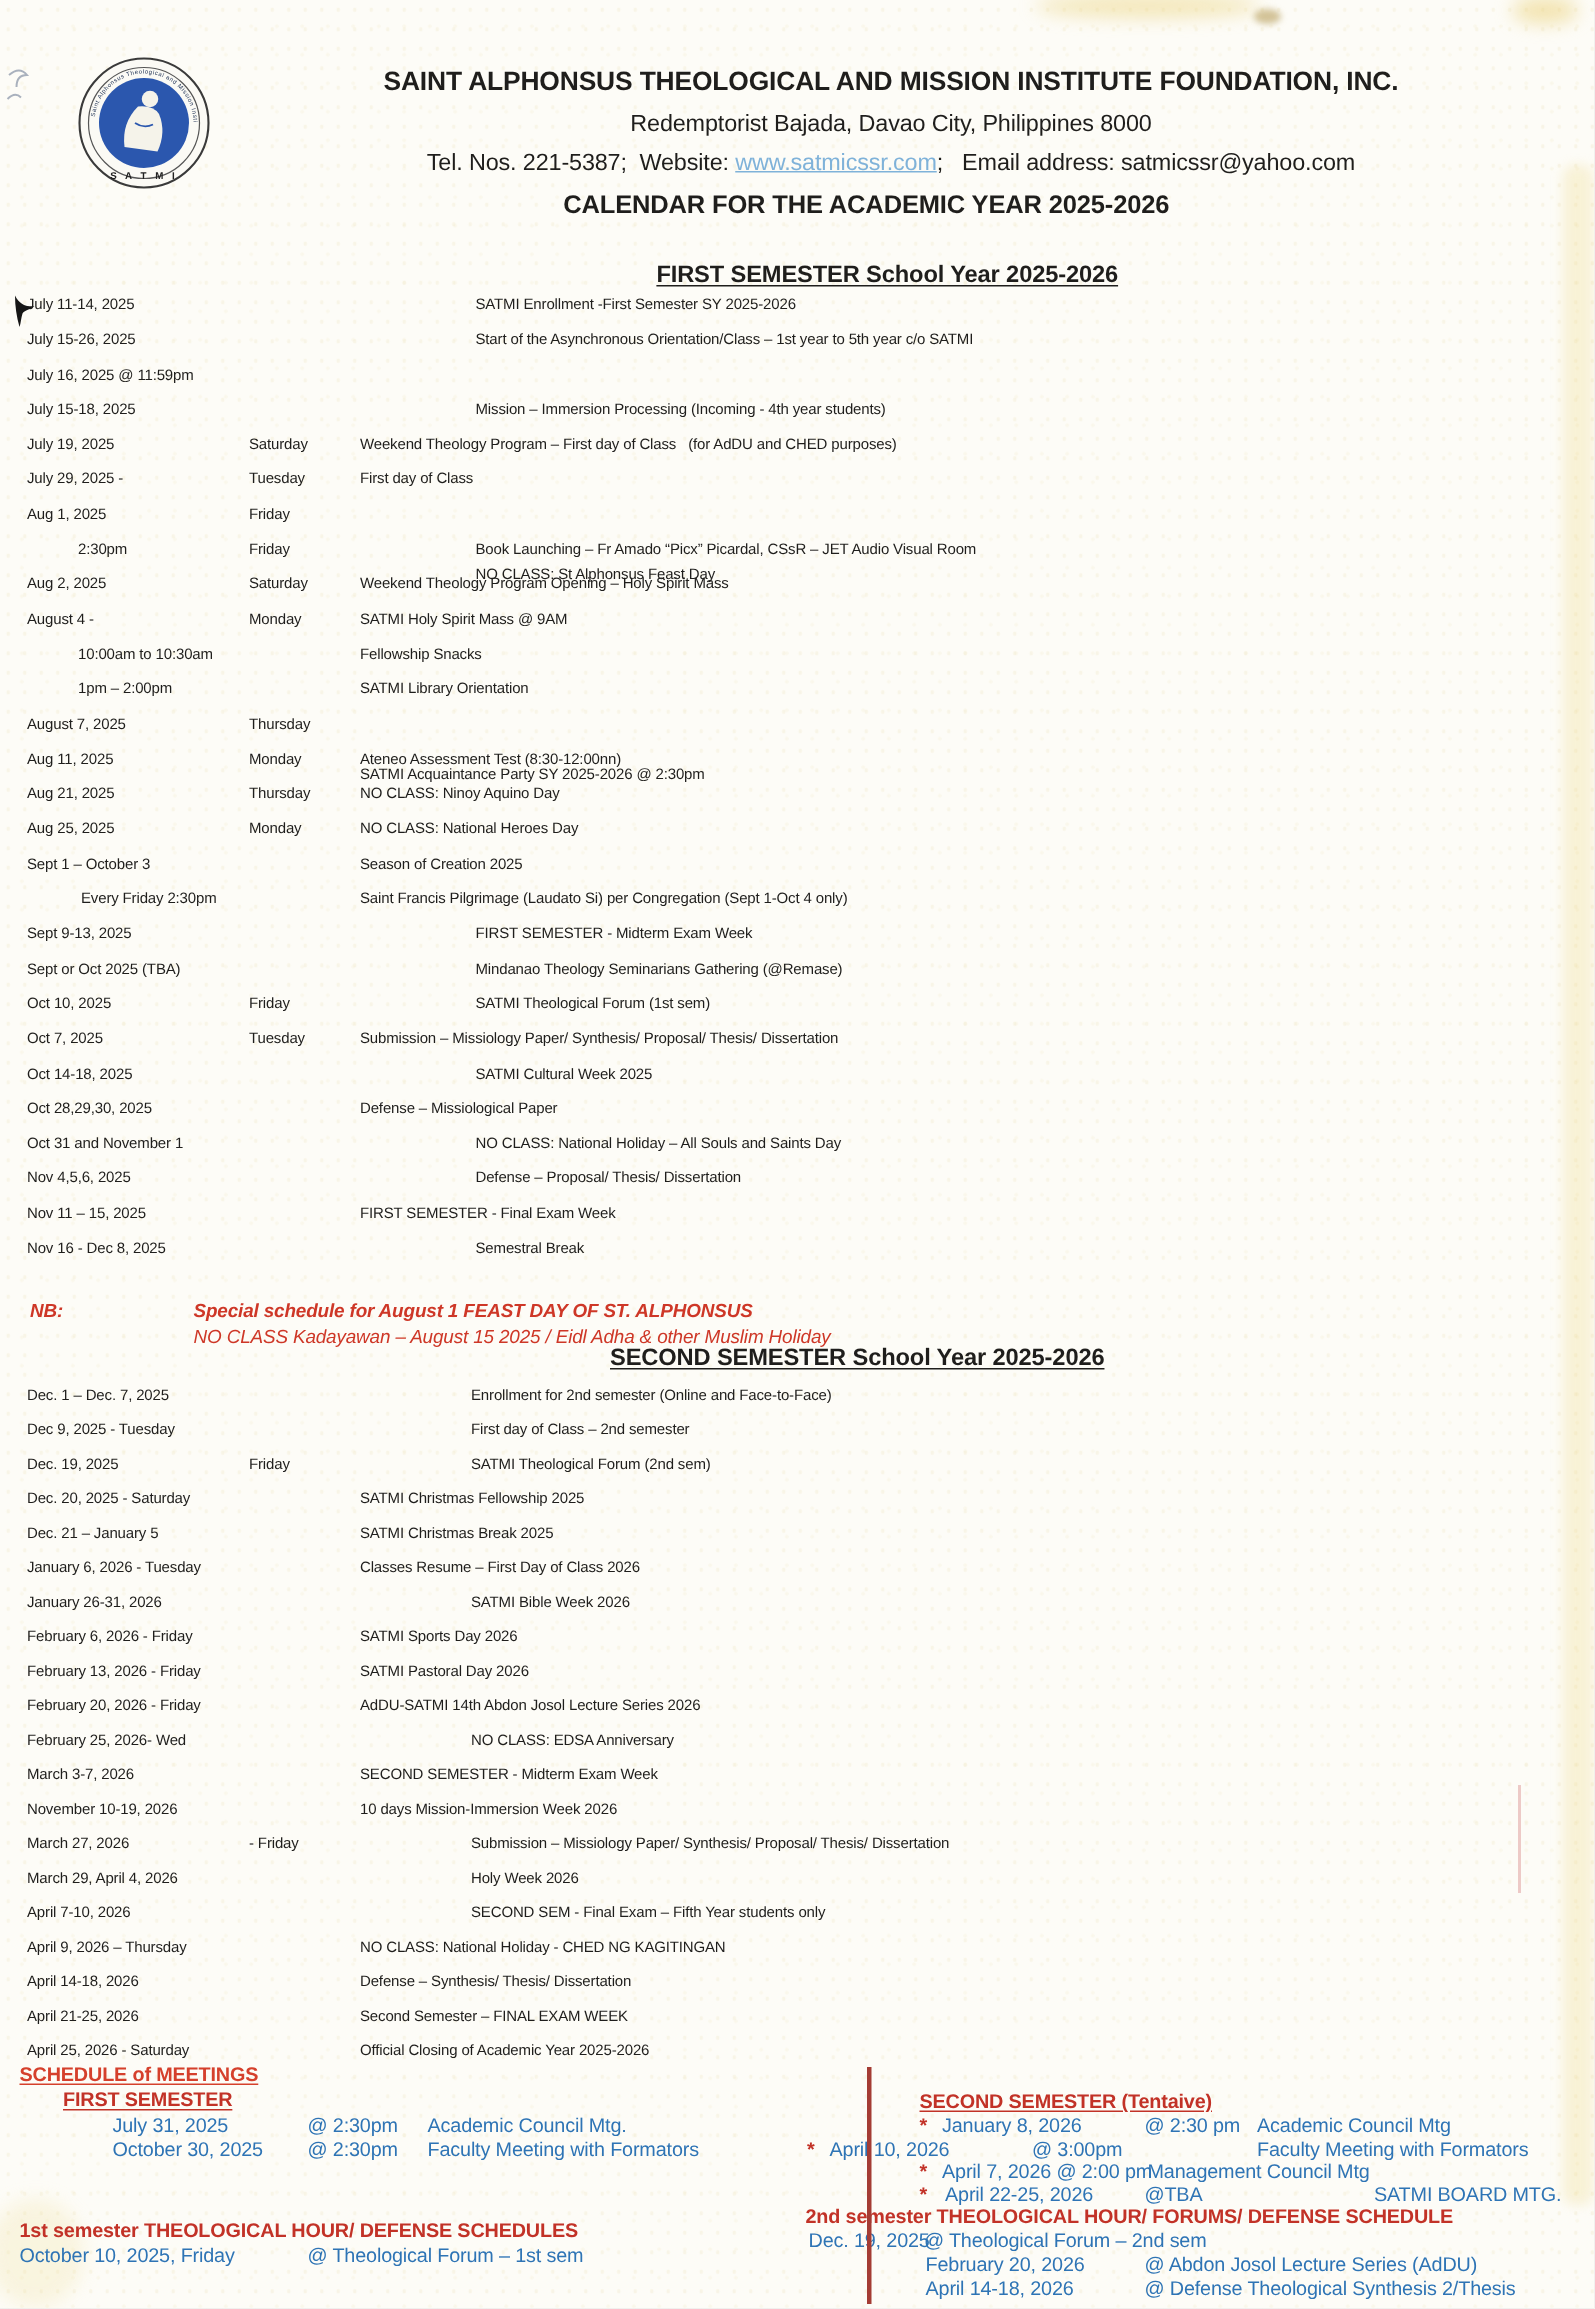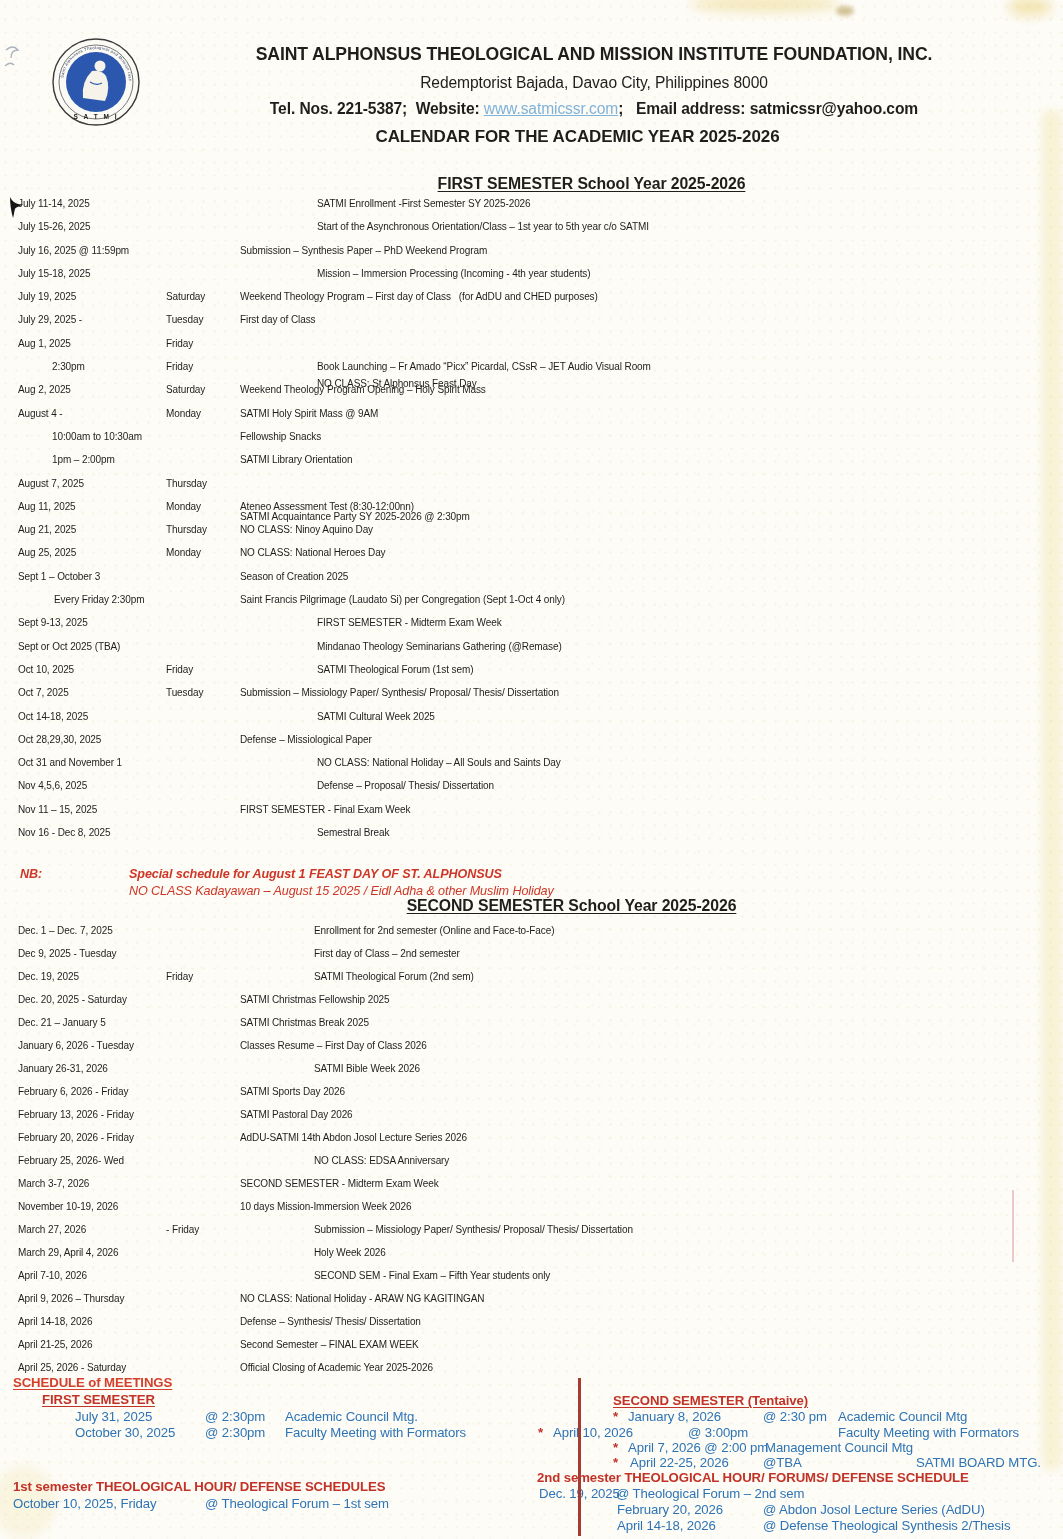--- a/index.html
+++ b/index.html
@@ -11,21 +11,21 @@
   }
   .page::before{
     content:"";position:absolute;inset:0;pointer-events:none;
     background-image:
       radial-gradient(rgba(222,205,140,.33) 1px, transparent 1.4px),
       radial-gradient(rgba(228,212,150,.25) 1px, transparent 1.4px);
     background-size:11px 13px,17px 19px;background-position:0 0,6px 8px;
     opacity:.45;
   }
   .hline{position:absolute;white-space:nowrap;}
-  .hline span{white-space:pre;font-weight:bold;}
+  .hline span{white-space:pre;}
   .t1{top:44px;left:125px;right:0;text-align:center;font-weight:bold;font-size:17.6px;}
   .t2{top:74px;left:125px;right:0;text-align:center;font-size:15.6px;}
   .t3{top:100px;left:125px;right:0;text-align:center;font-size:15.6px;}
   .t4{top:127px;left:92px;right:0;text-align:center;font-weight:bold;font-size:17px;}
   .weblink{color:#7fb2d9;text-decoration:underline;cursor:pointer;white-space:pre;}
   .sec-head{position:absolute;right:0;text-align:center;font-weight:bold;font-size:15.8px;}
   .sh1{top:175px;left:120px;}
   .sh2{top:897px;left:80px;}
   .u{text-decoration:underline;text-underline-offset:2px;}
   .b{font-weight:bold;}
@@ -106,21 +106,20 @@
       <div class="crow">
         <span class="cdate" style="left: 18px;">July 11-14, 2025</span>
         <span class="cdesc" style="left: 317px;">SATMI Enrollment -First Semester SY 2025-2026</span>
       </div>
       <div class="crow">
         <span class="cdate" style="left: 18px;">July 15-26, 2025</span>
         <span class="cdesc it" style="left: 317px;">Start of the Asynchronous Orientation/Class – 1st year to 5th year c/o SATMI</span>
       </div>
       <div class="crow">
         <span class="cdate" style="left: 18px;">July 16, 2025 @ 11:59pm</span>
-        <span class="cdesc" style="left: 240px;">Submission – Synthesis Paper – PhD Weekend Program</span>
       </div>
       <div class="crow">
         <span class="cdate" style="left: 18px;">July 15-18, 2025</span>
         <span class="cdesc" style="left: 317px;">Mission – Immersion Processing (Incoming - 4th year students)</span>
       </div>
       <div class="crow it">
         <span class="cdate" style="left: 18px;">July 19, 2025</span>
         <span class="cday" style="left: 166px;">Saturday</span>
         <span class="cdesc" style="left: 240px;">Weekend Theology Program – First day of Class   (for AdDU and CHED purposes)</span>
       </div>
@@ -306,21 +305,21 @@
       <div class="crow">
         <span class="cdate" style="left: 18px;">March 29, April 4, 2026</span>
         <span class="cdesc" style="left: 314px;">Holy Week 2026</span>
       </div>
       <div class="crow">
         <span class="cdate" style="left: 18px;">April 7-10, 2026</span>
         <span class="cdesc" style="left: 314px;">SECOND SEM - Final Exam – Fifth Year students only</span>
       </div>
       <div class="crow">
         <span class="cdate" style="left: 18px;">April 9, 2026 – Thursday</span>
-        <span class="cdesc" style="left: 240px;">NO CLASS: National Holiday - ARAW NG KAGITINGAN</span>
+        <span class="cdesc" style="left: 240px;">NO CLASS: National Holiday - CHED NG KAGITINGAN</span>
       </div>
       <div class="crow">
         <span class="cdate" style="left: 18px;">April 14-18, 2026</span>
         <span class="cdesc" style="left: 240px;">Defense – Synthesis/ Thesis/ Dissertation</span>
       </div>
       <div class="crow">
         <span class="cdate" style="left: 18px;">April 21-25, 2026</span>
         <span class="cdesc" style="left: 240px;">Second Semester – FINAL EXAM WEEK</span>
       </div>
       <div class="crow">

